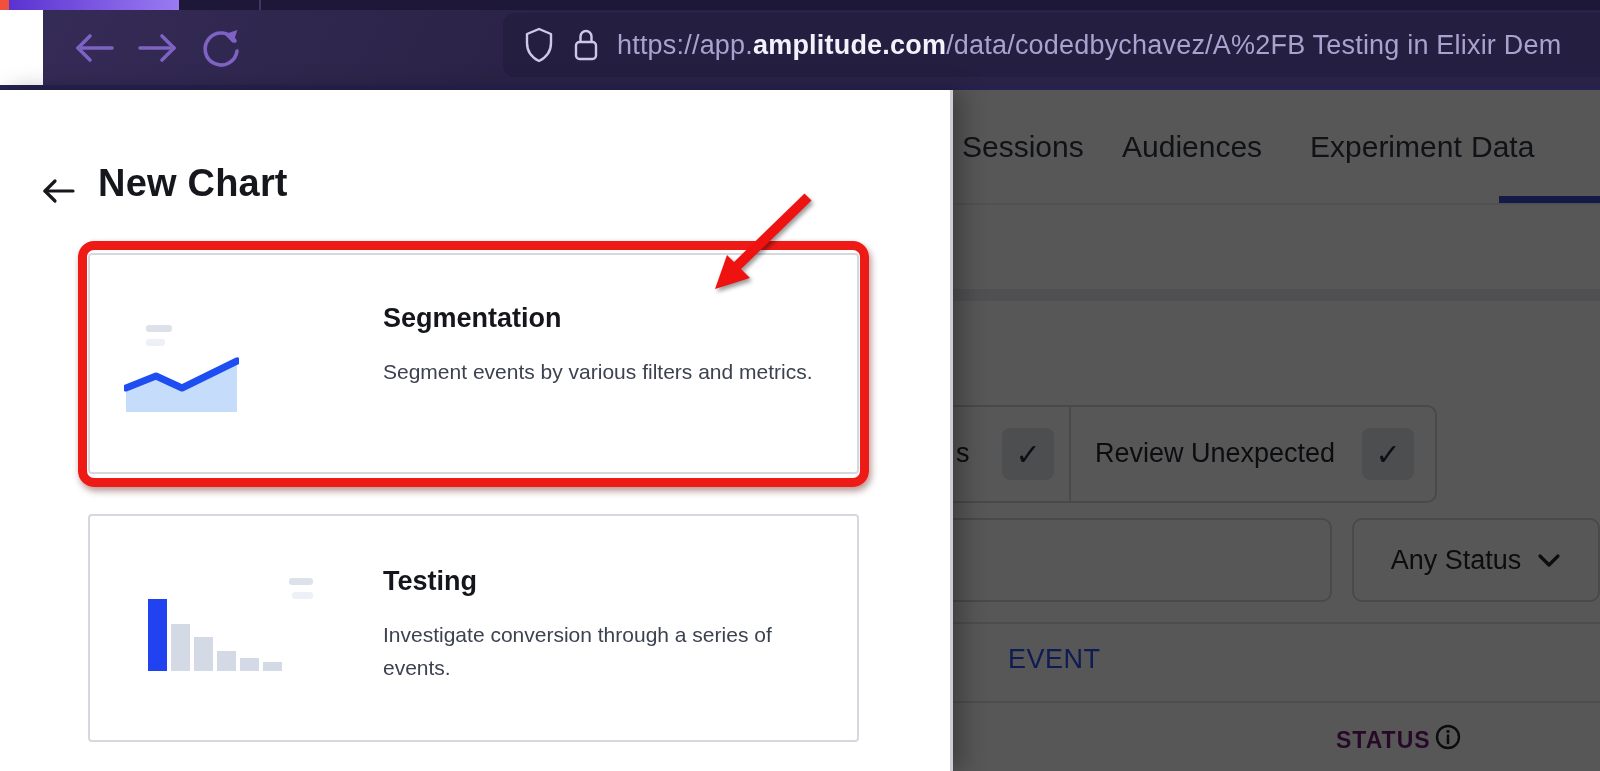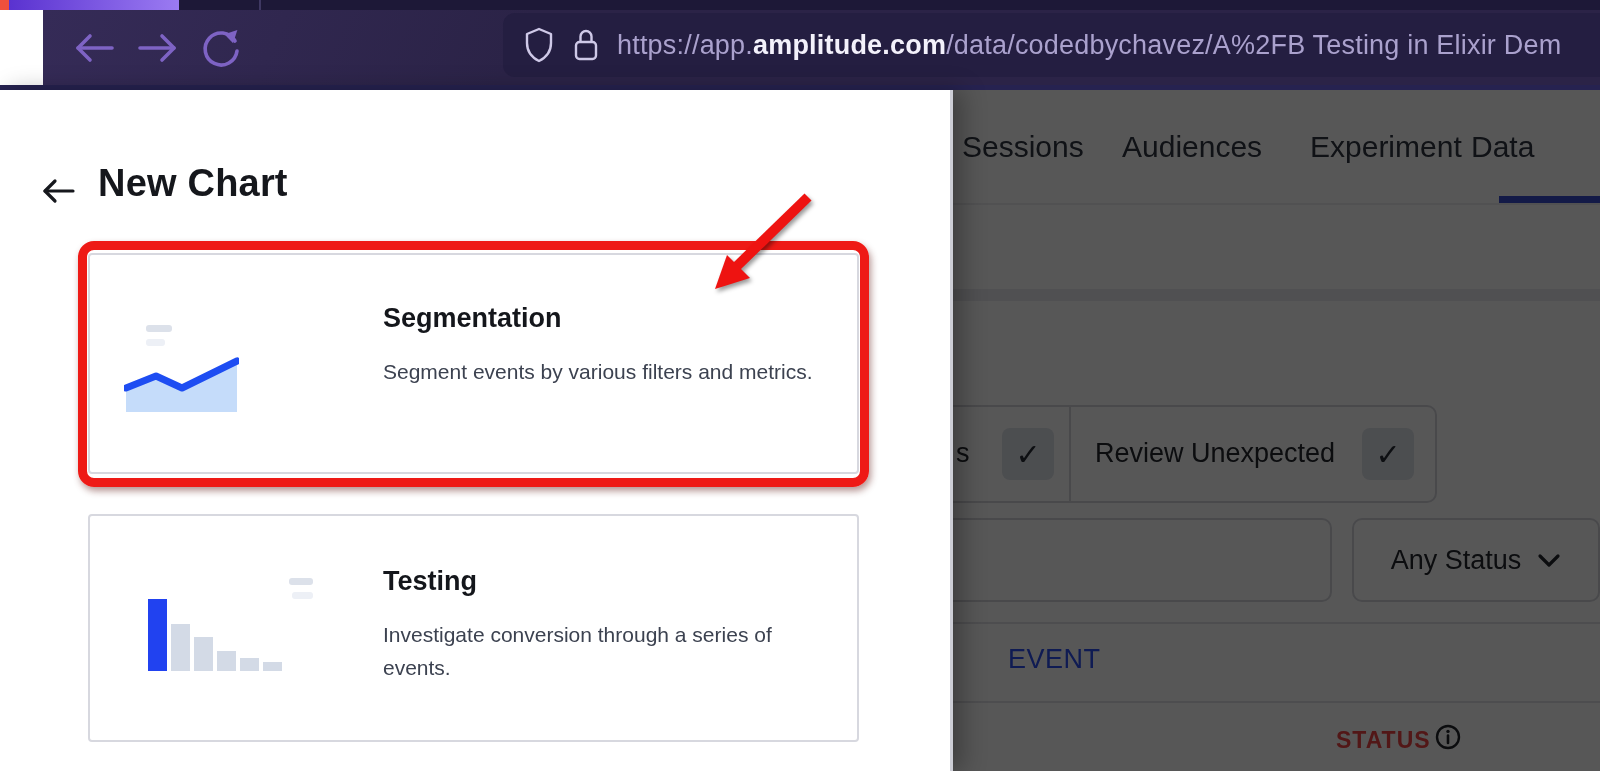--- a/index.html
+++ b/index.html
@@ -40,21 +40,21 @@
   .bg-input{position:absolute;left:920px;top:428px;width:412px;height:84px;background:#fff;
     border:2px solid #d5d6dd;border-radius:10px;box-sizing:border-box;cursor:text;}
   .anystatus{position:absolute;left:1352px;top:428px;width:248px;height:84px;background:#fff;
     border:2px solid #d5d6dd;border-radius:10px;box-sizing:border-box;display:flex;
     align-items:center;justify-content:center;gap:16px;font-size:27px;color:#24272e;cursor:pointer;}
   .bg-div1{position:absolute;left:945px;right:0;top:532px;height:2px;background:#e1e2e6;}
   .bg-div2{position:absolute;left:945px;right:0;top:611px;height:2px;background:#e1e2e6;}
   .event-link{position:absolute;left:1008px;top:554px;font-size:27px;font-weight:500;color:#2c4ff2;
     letter-spacing:.5px;cursor:pointer;}
   .status-label{position:absolute;left:1336px;top:637px;font-size:23px;font-weight:700;
-    letter-spacing:1px;color:#ef4444;}
+    letter-spacing:1px;color:#701a75;}
   .info-icon{position:absolute;left:1434px;top:633px;cursor:pointer;}
   .dim{position:absolute;left:950px;top:0;right:0;bottom:0;background:rgba(0,0,0,0.66);}
   
   .panel{position:absolute;left:0;top:90px;width:953px;height:681px;background:#ffffff;
     border-right:3px solid #cdced6;box-shadow:10px 0 22px rgba(0,0,0,0.28);box-sizing:border-box;}
   .panel-header{position:absolute;left:40px;top:72px;display:flex;align-items:flex-end;gap:22px;}
   .panel-back{display:flex;align-items:center;cursor:pointer;}
   .panel-title{font-size:38px;font-weight:700;color:#15171c;margin:0;letter-spacing:.2px;}
   .card{position:absolute;left:88px;width:771px;background:#fff;border:2px solid #d7d8df;
     border-radius:4px;box-sizing:border-box;cursor:pointer;}

